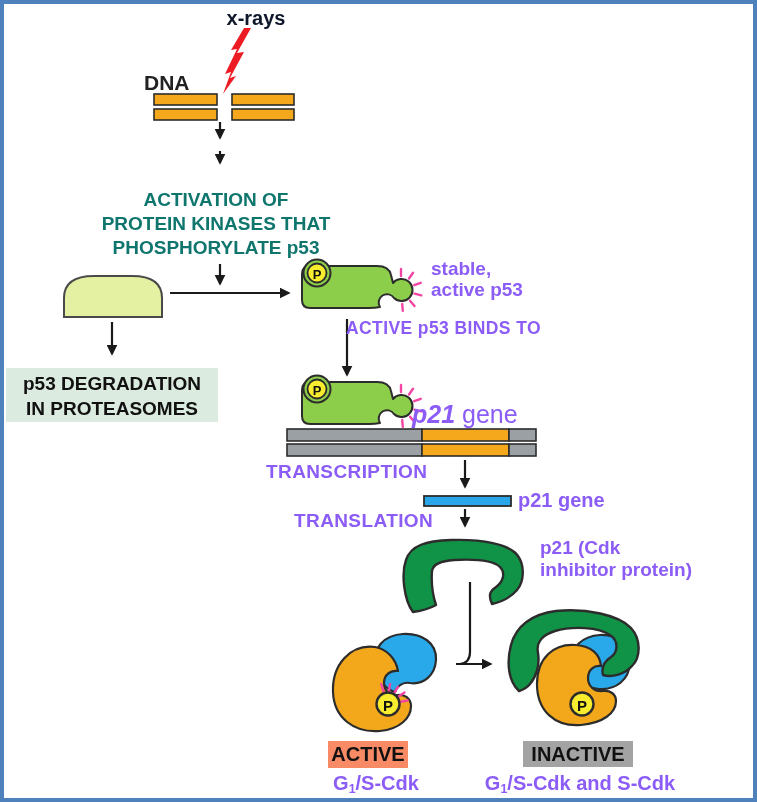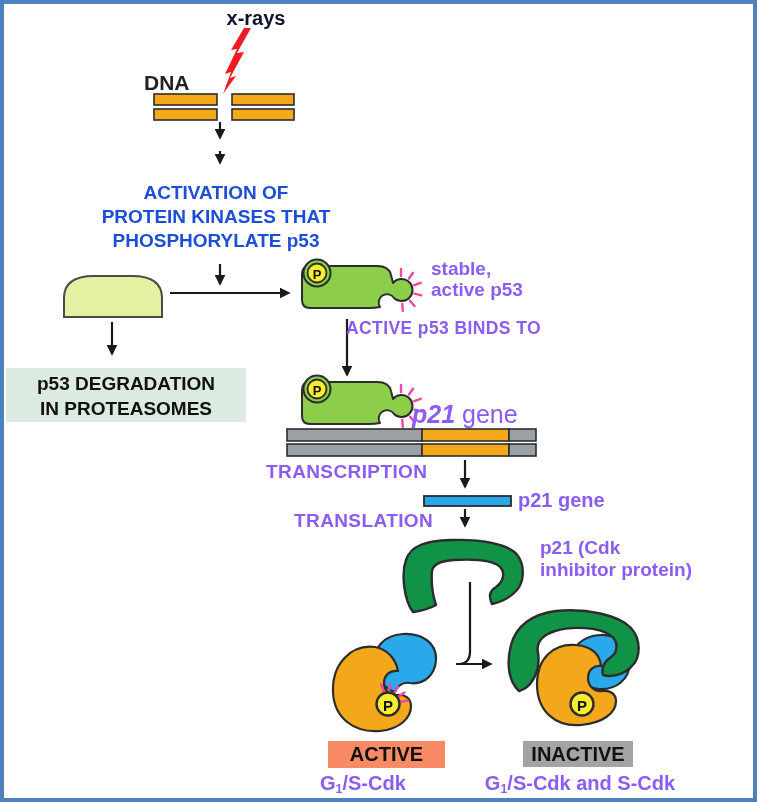--- a/index.html
+++ b/index.html
@@ -136,32 +136,32 @@
                C536,661 532,673 526,680 C522,685 518,686 515,687 Z" fill="#119347"></path>
       <circle cx="578" cy="700" r="11.5" stroke="#2c2c2c" stroke-width="2.4" fill="#f8ec2e"></circle>
       <text x="578" y="701" text-anchor="middle" dominant-baseline="central" font-size="15" font-weight="bold" fill="#111">P</text>
     </g>
   </svg>
 
   <div class="txt magenta w600" style="left: 217px; top: 3px; width: 70px; text-align: center; font-size: 20px; color: #0f172a;">x-rays</div>
 
   <div class="txt w600" style="left:140px;top:67px;font-size:21px;color:#222;">DNA</div>
 
-  <div class="txt magenta bold center" style="left: 62px; top: 177px; width: 300px; font-size: 19px; line-height: 24px; color: #1d4ed8;">
+  <div class="txt magenta bold center" style="left: 62px; top: 184px; width: 300px; font-size: 19px; line-height: 24px; color: #0f766e;">
     <div>ACTIVATION OF</div>
     <div>PROTEIN KINASES THAT</div>
     <div>PHOSPHORYLATE p53</div>
   </div>
 
   <div class="txt w600" style="left:427px;top:254px;font-size:19px;line-height:21px;">
     <div>stable,</div>
     <div>active p53</div>
   </div>
 
-  <div class="badge" style="left: 2px; top: 364px; width: 240px; height: 54px; font-size: 19px; line-height: 25px; padding-top: 3px; box-sizing: border-box; background-color: rgb(220, 235, 223);">
+  <div class="badge" style="left: 2px; top: 364px; width: 212px; height: 54px; font-size: 19px; line-height: 25px; padding-top: 3px; box-sizing: border-box; background-color: rgb(220, 235, 223);">
     <div>p53 DEGRADATION</div>
     <div>IN PROTEASOMES</div>
   </div>
 
   <div class="txt bold" style="left:342px;top:315px;font-size:17.5px;line-height:18px;letter-spacing:0.4px;">
     <div>ACTIVE p53 BINDS TO</div>
   </div>
 
   <div class="txt" style="left:408px;top:396px;font-size:25px;text-align:right;">
     <span class="ital bold">p21</span><span> gene</span>
@@ -171,23 +171,23 @@
 
   <div class="txt w600" style="left:514px;top:485px;font-size:20px;">p21 gene</div>
 
   <div class="txt bold" style="left:290px;top:506px;font-size:19px;letter-spacing:0.4px;">TRANSLATION</div>
 
   <div class="txt w600" style="left:536px;top:533px;font-size:19px;line-height:22px;">
     <div>p21 (Cdk</div>
     <div>inhibitor protein)</div>
   </div>
 
-  <div class="badge" style="left: 324px; top: 737px; width: 117px; height: 27px; font-size: 20px; line-height: 27px; background-color: rgb(248, 139, 102);">ACTIVE</div>
+  <div class="badge" style="left: 324px; top: 737px; width: 80px; height: 27px; font-size: 20px; line-height: 27px; background-color: rgb(248, 139, 102);">ACTIVE</div>
 
-  <div class="txt w600" style="left:316px;top:768px;width:112px;text-align:left;font-size:20px;">
+  <div class="txt w600" style="left:316px;top:768px;width:112px;text-align:center;font-size:20px;">
     <span>G</span><sub class="small">1</sub><span>/S-Cdk</span>
   </div>
 
   <div class="badge" style="left: 519px; top: 737px; width: 110px; height: 26px; font-size: 20px; line-height: 26px; background-color: #a3a3a3;">INACTIVE</div>
 
   <div class="txt w600" style="left:468px;top:768px;width:216px;text-align:center;font-size:20px;">
     <span>G</span><sub class="small">1</sub><span>/S-Cdk and S-Cdk</span>
   </div>
 
 </div>

